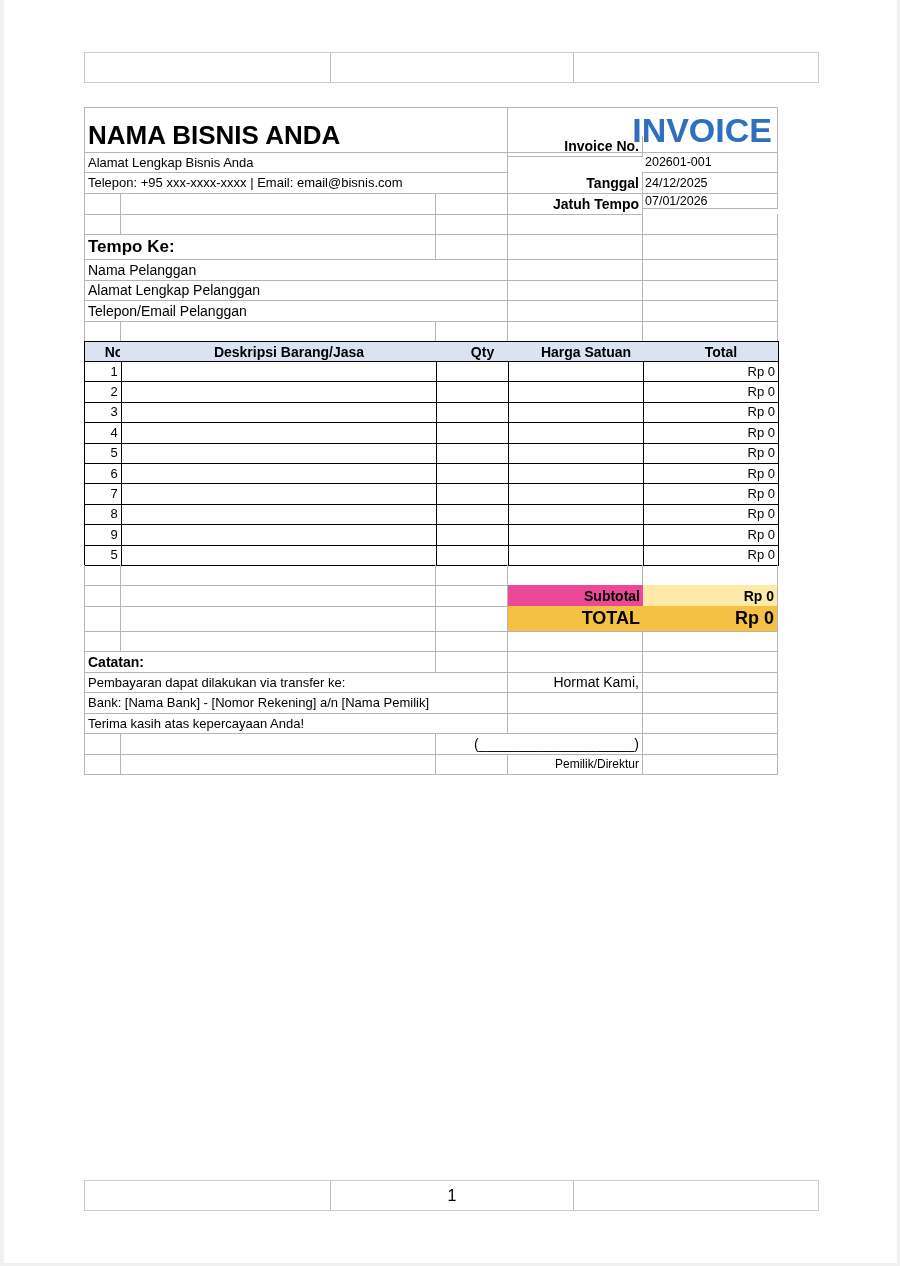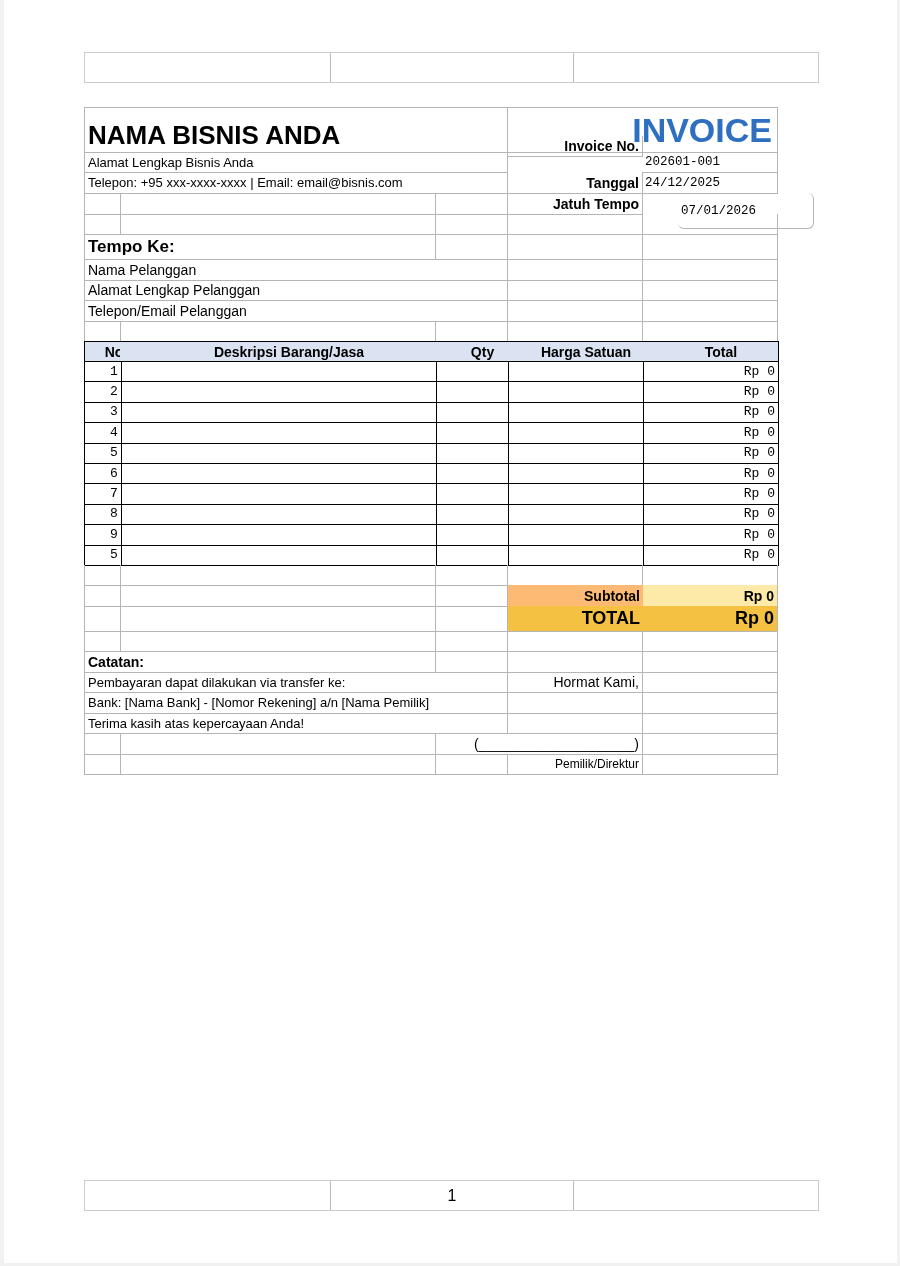--- a/index.html
+++ b/index.html
@@ -8,21 +8,21 @@
   .hf { position:absolute; left:84px; width:735px; height:31px; display:flex; border:1px solid #c9ccd0; box-sizing:border-box; }
   .hf > div { flex:none; box-sizing:border-box; border-right:1px solid #b9bcc0; display:flex; align-items:center; justify-content:center; font-size:16px; color:#000; }
   .hf > div:last-child { border-right:none; }
   .c { position:absolute; box-sizing:border-box; border-right:1px solid #b5b5b5; border-bottom:1px solid #b5b5b5; font-size:13px; color:#000; white-space:nowrap; overflow:visible; display:flex; align-items:center; padding:0 3px; }
   .bl { border-left:1px solid #b5b5b5; }
   .bt { border-top:1px solid #b5b5b5; }
   .r { justify-content:flex-end; }
   .ctr { justify-content:center; }
   .b { font-weight:bold; }
   .dk { border-color:#000 !important;padding-left:25px; }
-  .calib { font-family:Liberation Mono, monospace; font-size:12.5px; }
+  .calib { font-family:Liberation Sans, sans-serif; font-size:12.5px; }
 </style>
 </head>
 <body>
 
 <div class="page"></div>
 
 <div class="hf" style="top:52px;">
   <div style="width:246px;"></div>
   <div style="width:243px;"></div>
   <div style="width:244px;"></div>
@@ -44,21 +44,21 @@
   <div class="c calib" style="left:642px;top:152px;width:136px;height:21px;">202601-001</div>
 
   <div class="c bl" style="left:84px;top:172px;width:424px;height:22px;">Telepon: +95 xxx-xxxx-xxxx | Email: email@bisnis.com</div>
   <div class="c b r" style="left:507px;top:172px;width:136px;height:22px;font-size:14px;">Tanggal</div>
   <div class="c calib" style="left:642px;top:172px;width:136px;height:22px;">24/12/2025</div>
 
   <div class="c bl" style="left:84px;top:193px;width:37px;height:22px;"></div>
   <div class="c" style="left:120px;top:193px;width:316px;height:22px;"></div>
   <div class="c" style="left:435px;top:193px;width:73px;height:22px;"></div>
   <div class="c b r" style="left:507px;top:193px;width:136px;height:22px;font-size:14px;">Jatuh Tempo</div>
-  <div class="c calib" style="left:678px;top:193px;width:136px;height:36px;border-radius:6px;">07/01/2026</div>
+  <div class="c calib" style="left:642px;top:193px;width:136px;height:16px;">07/01/2026</div>
 
   <div class="c bl" style="left:84px;top:214px;width:37px;height:21px;"></div>
   <div class="c" style="left:120px;top:214px;width:316px;height:21px;"></div>
   <div class="c" style="left:435px;top:214px;width:73px;height:21px;"></div>
   <div class="c" style="left:507px;top:214px;width:136px;height:21px;"></div>
   <div class="c" style="left:642px;top:214px;width:136px;height:21px;"></div>
 
   <div class="c bl b" style="left:84px;top:234px;width:352px;height:26px;font-size:17px;">Tempo Ke:</div>
   <div class="c" style="left:435px;top:234px;width:73px;height:26px;"></div>
   <div class="c" style="left:507px;top:234px;width:136px;height:26px;"></div>
@@ -144,21 +144,21 @@
 
   <div class="c bl" style="left:84px;top:565px;width:37px;height:21px;"></div>
   <div class="c" style="left:120px;top:565px;width:316px;height:21px;"></div>
   <div class="c" style="left:435px;top:565px;width:73px;height:21px;"></div>
   <div class="c" style="left:507px;top:565px;width:136px;height:21px;"></div>
   <div class="c" style="left:642px;top:565px;width:136px;height:21px;"></div>
 
   <div class="c bl" style="left:84px;top:585px;width:37px;height:22px;"></div>
   <div class="c" style="left:120px;top:585px;width:316px;height:22px;"></div>
   <div class="c" style="left:435px;top:585px;width:73px;height:22px;"></div>
-  <div class="c b r" style="left:508px;top:585px;width:135px;height:21px;background:#fdba74;border:none;font-size:14px;">Subtotal</div>
+  <div class="c b r" style="left:508px;top:585px;width:135px;height:21px;background:#ec4899;border:none;font-size:14px;">Subtotal</div>
   <div class="c b r" style="left:643px;top:585px;width:135px;height:21px;background:#fdeaa8;border:none;border-right:1px solid #b5b5b5;font-size:14px;">Rp 0</div>
 
   <div class="c bl" style="left:84px;top:606px;width:37px;height:26px;"></div>
   <div class="c" style="left:120px;top:606px;width:316px;height:26px;"></div>
   <div class="c" style="left:435px;top:606px;width:73px;height:26px;"></div>
   <div class="c b r" style="left:508px;top:606px;width:135px;height:25px;background:#f4c143;border:none;font-size:18px;">TOTAL</div>
   <div class="c b r" style="left:643px;top:606px;width:135px;height:25px;background:#f4c143;border:none;border-right:1px solid #b5b5b5;font-size:18px;">Rp 0</div>
 
   <div class="c bl" style="left:84px;top:631px;width:37px;height:21px;"></div>
   <div class="c" style="left:120px;top:631px;width:316px;height:21px;"></div>

